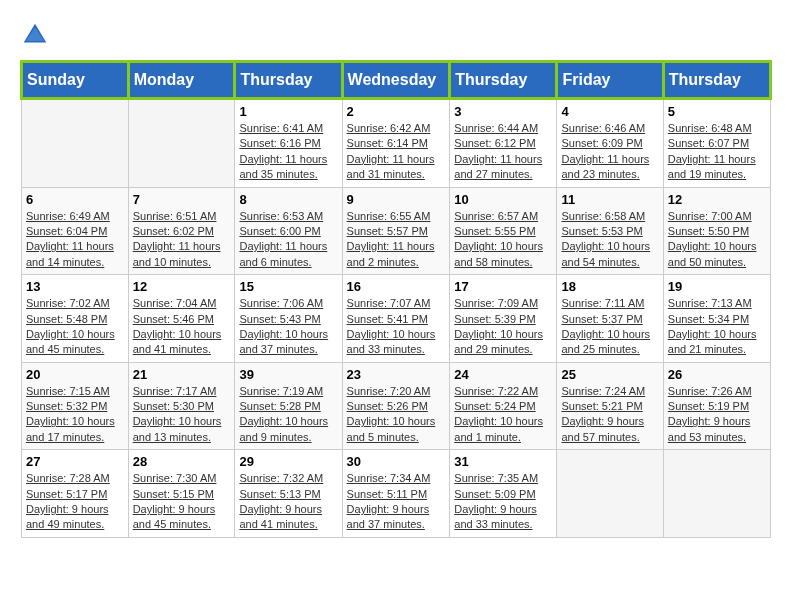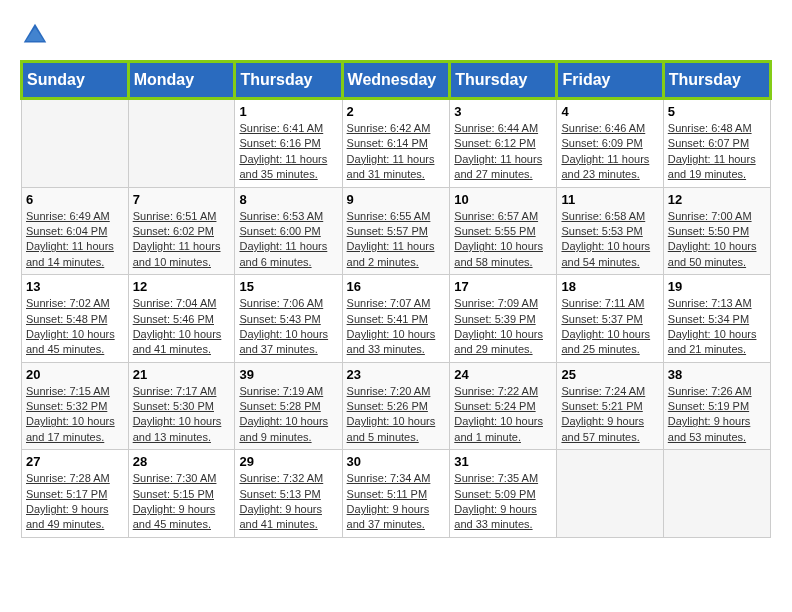--- a/index.html
+++ b/index.html
@@ -219,21 +219,21 @@
         </td>
         <td>
           <div class="day-number">24</div>
           <div class="day-info">Sunrise: 7:22 AM<br>Sunset: 5:24 PM<br>Daylight: 10 hours and 1 minute.</div>
         </td>
         <td>
           <div class="day-number">25</div>
           <div class="day-info">Sunrise: 7:24 AM<br>Sunset: 5:21 PM<br>Daylight: 9 hours and 57 minutes.</div>
         </td>
         <td>
-          <div class="day-number">38</div>
+          <div class="day-number">26</div>
           <div class="day-info">Sunrise: 7:26 AM<br>Sunset: 5:19 PM<br>Daylight: 9 hours and 53 minutes.</div>
         </td>
       </tr>
       <tr>
         <td>
           <div class="day-number">27</div>
           <div class="day-info">Sunrise: 7:28 AM<br>Sunset: 5:17 PM<br>Daylight: 9 hours and 49 minutes.</div>
         </td>
         <td>
           <div class="day-number">28</div>

